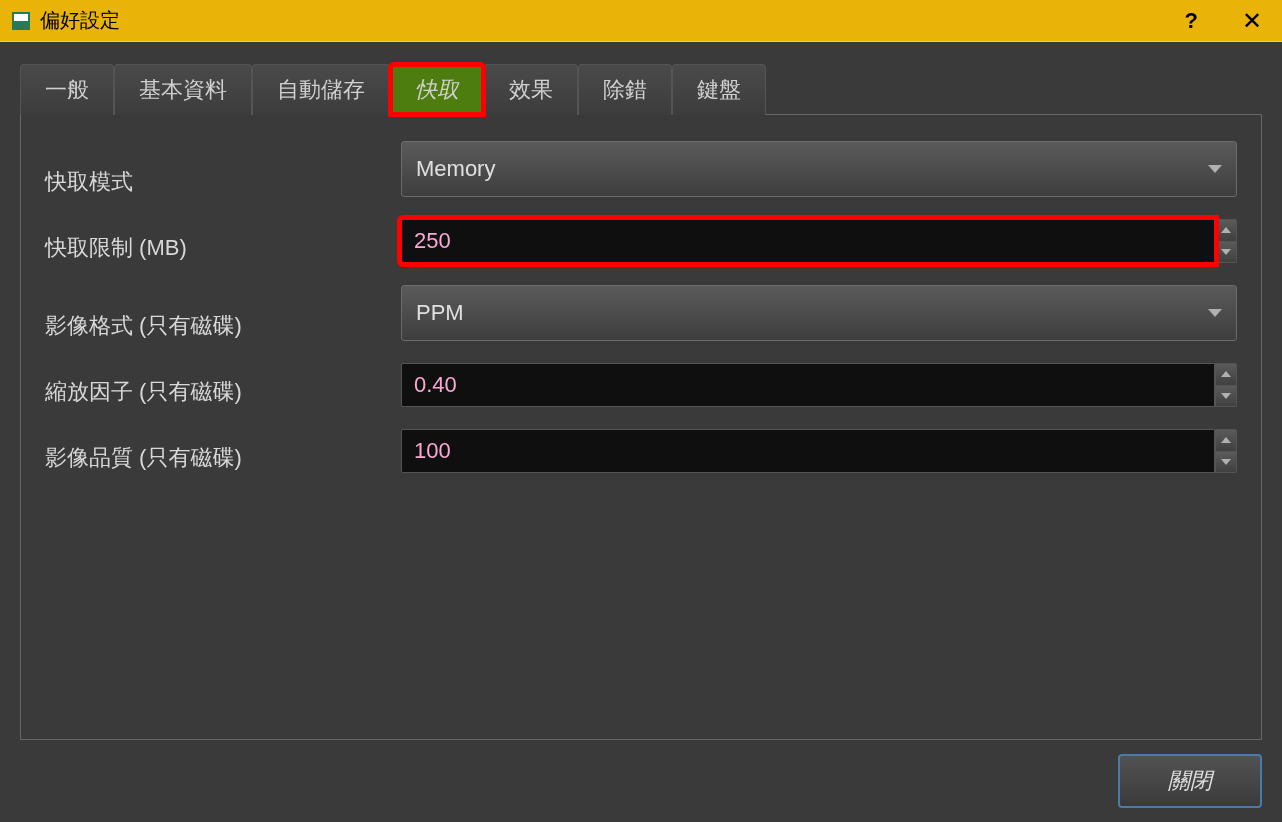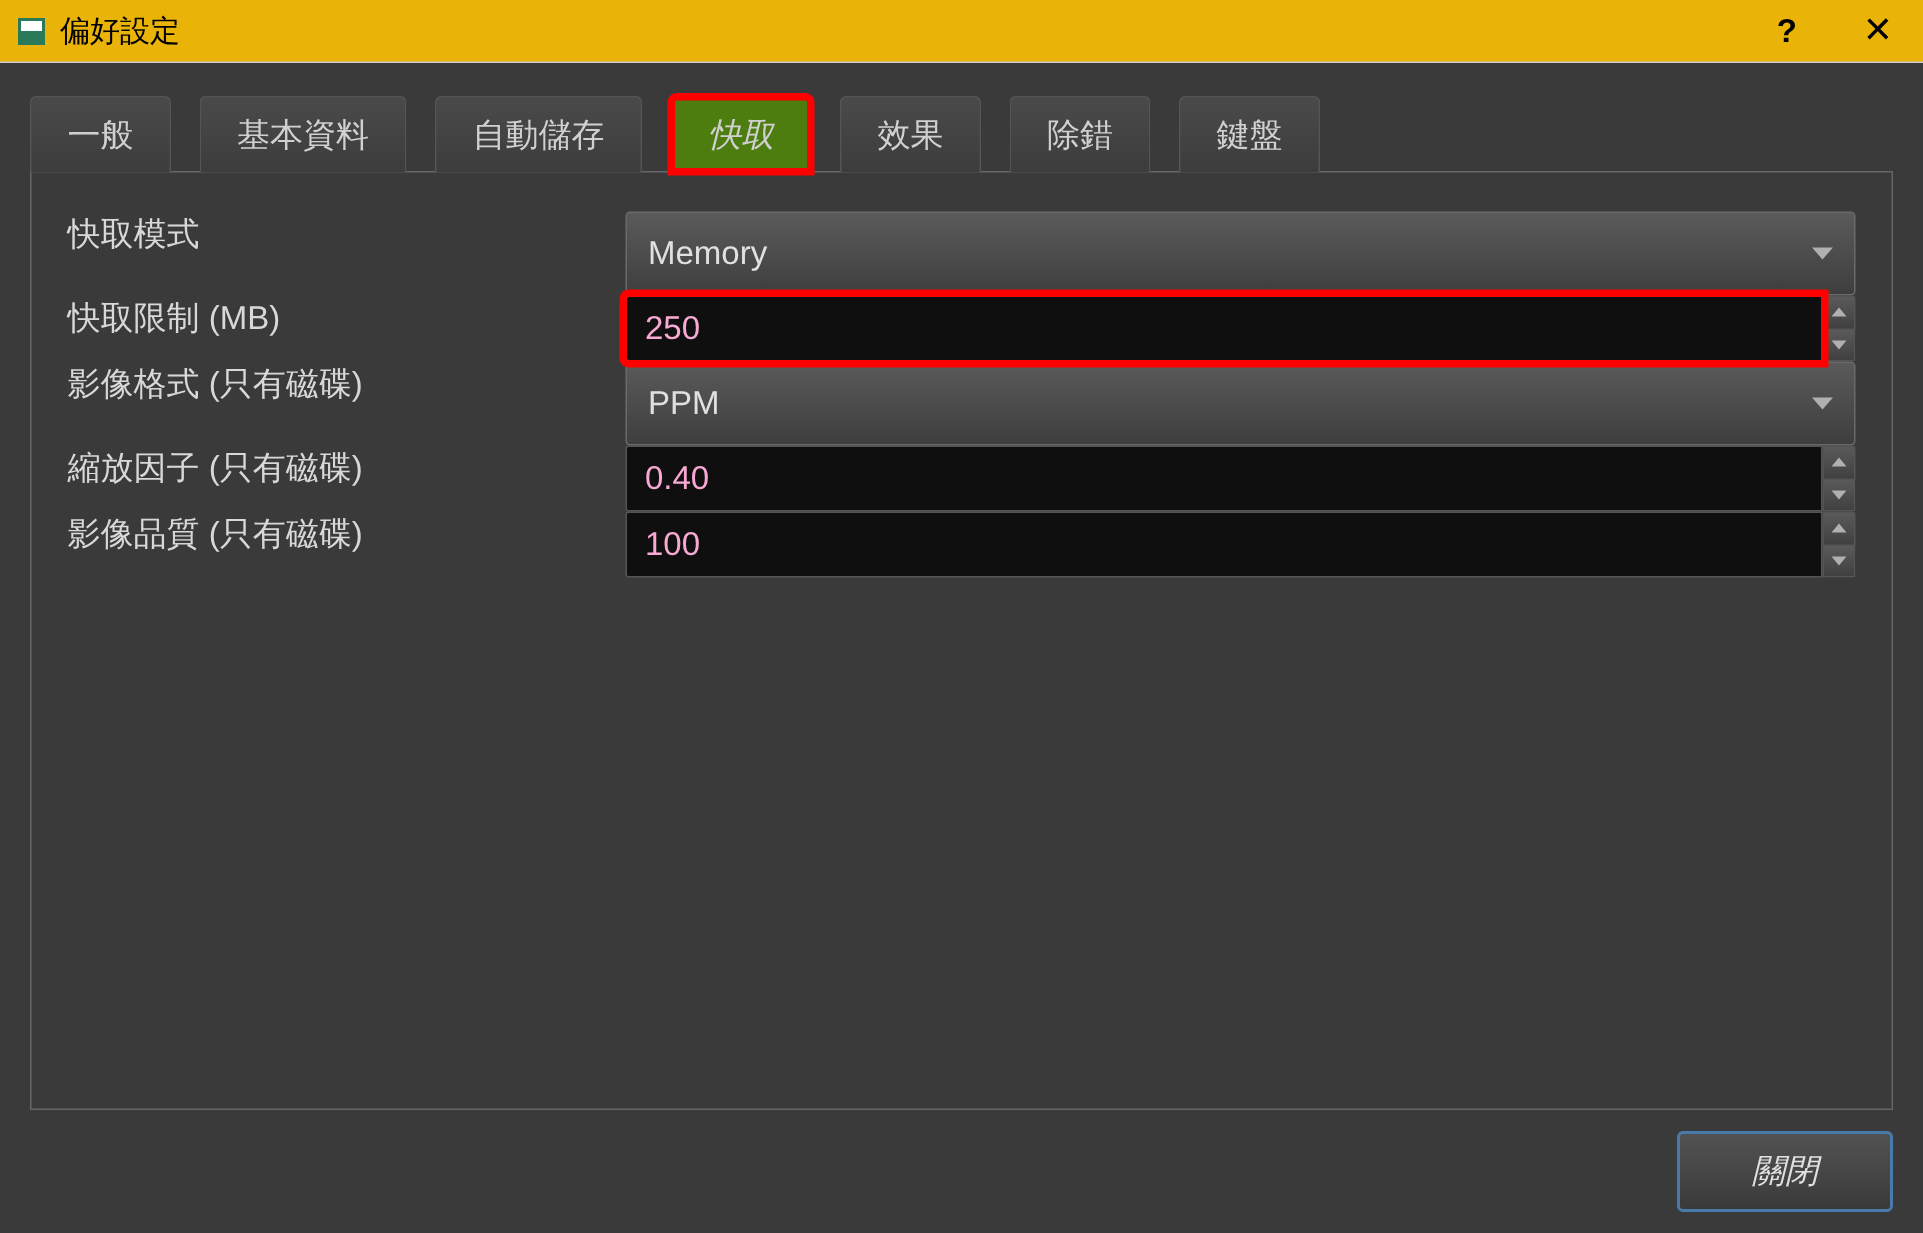--- a/index.html
+++ b/index.html
@@ -69,21 +69,21 @@
 .content-area {
   background: #3a3a3a;
   flex: 1;
   padding: 22px 20px 14px 20px;
   display: flex;
   flex-direction: column;
 }
 
 .tabs {
   display: flex;
-  gap: 19px;
+  gap: 0;
   position: relative;
   z-index: 2;
 }
 
 .tab {
   padding: 10px 24px;
   background: linear-gradient(to bottom, #4a4a4a, #3c3c3c);
   color: #d0d0d0;
   font-size: 22px;
   border: 1px solid #555;
@@ -108,22 +108,23 @@
   border: 1px solid #666;
   flex: 1;
   margin-top: -1px;
   padding: 26px 24px;
   position: relative;
   z-index: 1;
 }
 
 .form-row {
   display: flex;
-  align-items: flex-start;
-  gap: 32px;
+  align-items: flex-end;
+  margin-bottom: 22px;
+  gap: 16px;
 }
 
 .form-label {
   color: #d8d8d8;
   font-size: 22px;
   width: 340px;
   flex-shrink: 0;
 }
 
 .form-control {

